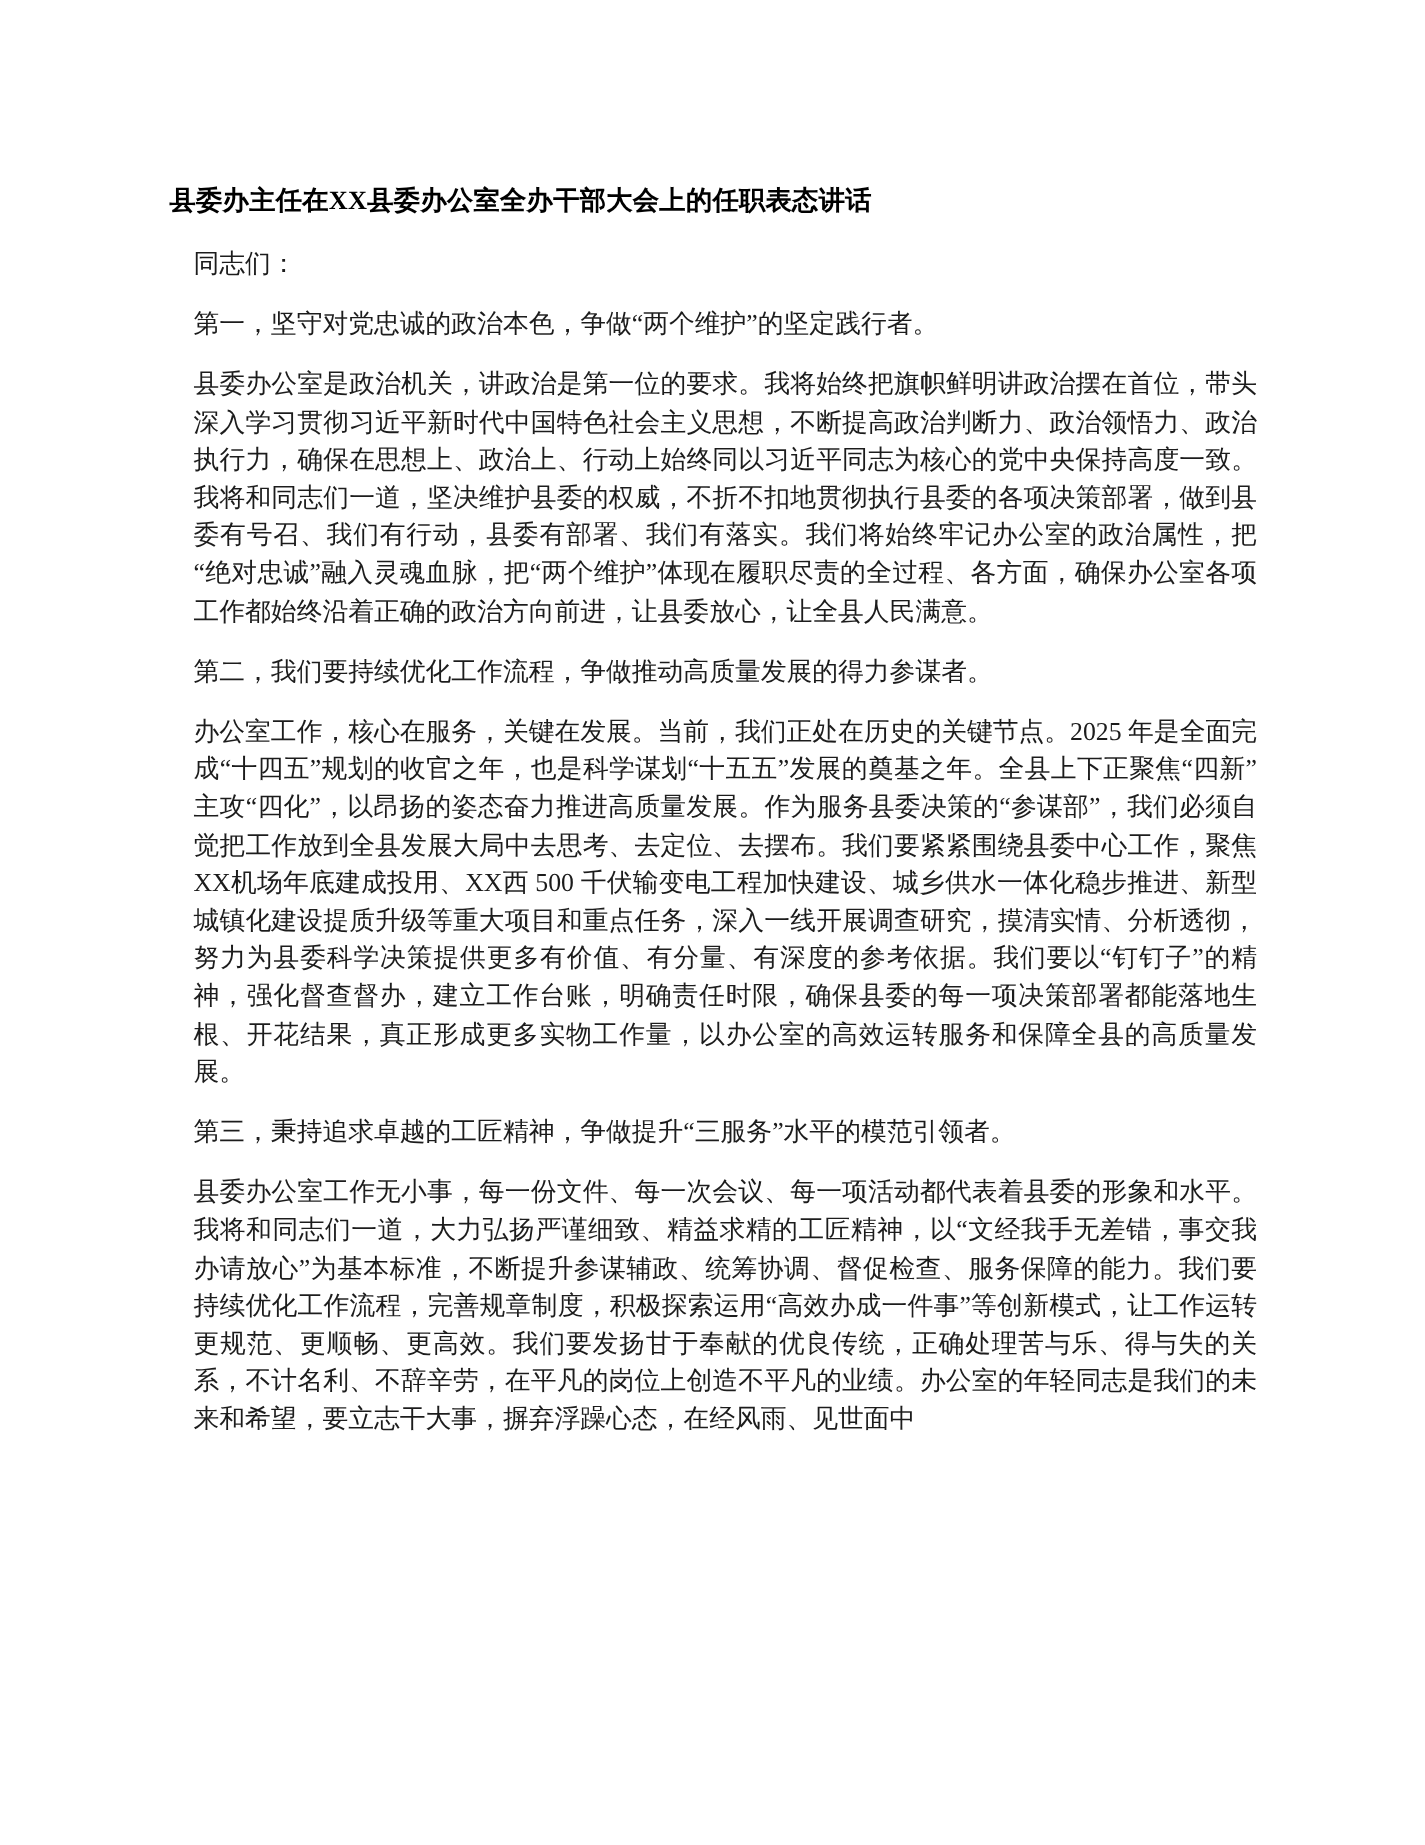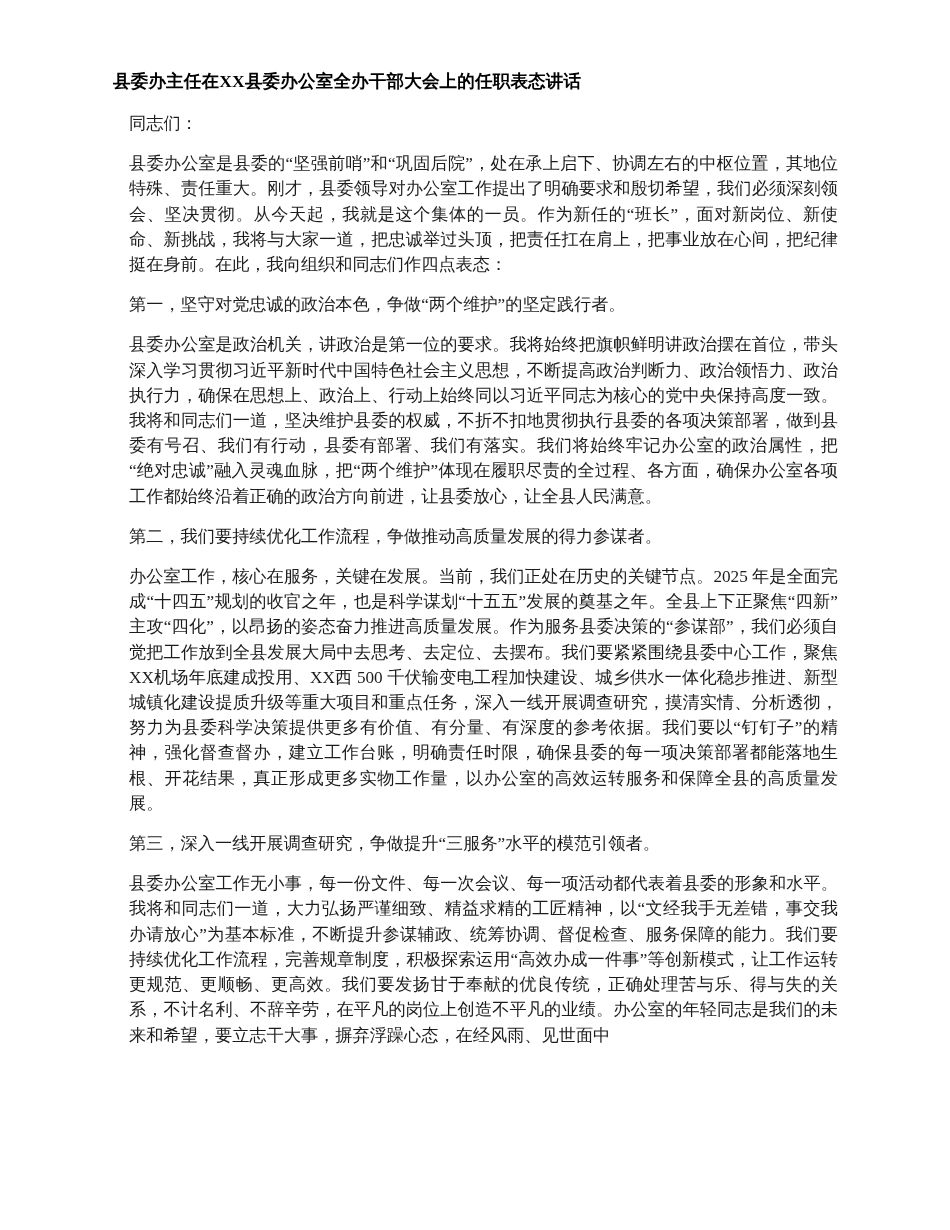--- a/index.html
+++ b/index.html
@@ -14,21 +14,21 @@
     overflow: hidden;
     font-family: "Liberation Serif", "DejaVu Serif", serif;
     color: #1a1a1a;
     -webkit-font-smoothing: antialiased;
   }
 
   .page {
     box-sizing: border-box;
     width: 950px;
     height: 1230px;
-    padding: 68px 112px 0 113px;
+    padding: 120px 112px 0 113px;
     background: #ffffff;
   }
 
   .doc-title {
     font-size: 17.5px;
     font-weight: bold;
     line-height: 26px;
     margin: 0 0 17px 0;
     letter-spacing: 0.2px;
     text-align: left;
@@ -58,22 +58,21 @@
 </style>
 </head>
 <body>
 
 <div class="page">
 
   <h1 class="doc-title">县委办主任在XX县委办公室全办干部大会上的任职表态讲话</h1>
 
   <div id="doc-body">
       <p class="para salutation">同志们：</p>
-      <p class="para body">县委办公室是县委的“坚强前哨”和“巩固后院”，处在承上启下、协调左右的中枢位置，其地位特殊、责任重大。刚才，县委领导对办公室工作提出了明确要求和殷切希望，我们必须深刻领会、坚决贯彻。从今天起，我就是这个集体的一员。作为新任的“班长”，面对新岗位、新使命、新挑战，我将与大家一道，把忠诚举过头顶，把责任扛在肩上，把事业放在心间，把纪律挺在身前。在此，我向组织和同志们作四点表态：</p>
       <p class="para section-head">第一，坚守对党忠诚的政治本色，争做“两个维护”的坚定践行者。</p>
       <p class="para body">县委办公室是政治机关，讲政治是第一位的要求。我将始终把旗帜鲜明讲政治摆在首位，带头深入学习贯彻习近平新时代中国特色社会主义思想，不断提高政治判断力、政治领悟力、政治执行力，确保在思想上、政治上、行动上始终同以习近平同志为核心的党中央保持高度一致。我将和同志们一道，坚决维护县委的权威，不折不扣地贯彻执行县委的各项决策部署，做到县委有号召、我们有行动，县委有部署、我们有落实。我们将始终牢记办公室的政治属性，把“绝对忠诚”融入灵魂血脉，把“两个维护”体现在履职尽责的全过程、各方面，确保办公室各项工作都始终沿着正确的政治方向前进，让县委放心，让全县人民满意。</p>
       <p class="para section-head">第二，我们要持续优化工作流程，争做推动高质量发展的得力参谋者。</p>
       <p class="para body">办公室工作，核心在服务，关键在发展。当前，我们正处在历史的关键节点。2025 年是全面完成“十四五”规划的收官之年，也是科学谋划“十五五”发展的奠基之年。全县上下正聚焦“四新”主攻“四化”，以昂扬的姿态奋力推进高质量发展。作为服务县委决策的“参谋部”，我们必须自觉把工作放到全县发展大局中去思考、去定位、去摆布。我们要紧紧围绕县委中心工作，聚焦XX机场年底建成投用、XX西 500 千伏输变电工程加快建设、城乡供水一体化稳步推进、新型城镇化建设提质升级等重大项目和重点任务，深入一线开展调查研究，摸清实情、分析透彻，努力为县委科学决策提供更多有价值、有分量、有深度的参考依据。我们要以“钉钉子”的精神，强化督查督办，建立工作台账，明确责任时限，确保县委的每一项决策部署都能落地生根、开花结果，真正形成更多实物工作量，以办公室的高效运转服务和保障全县的高质量发展。</p>
-      <p class="para section-head">第三，深入一线开展调查研究，争做提升“三服务”水平的模范引领者。</p>
+      <p class="para section-head">第三，秉持追求卓越的工匠精神，争做提升“三服务”水平的模范引领者。</p>
       <p class="para body">县委办公室工作无小事，每一份文件、每一次会议、每一项活动都代表着县委的形象和水平。我将和同志们一道，大力弘扬严谨细致、精益求精的工匠精神，以“文经我手无差错，事交我办请放心”为基本标准，不断提升参谋辅政、统筹协调、督促检查、服务保障的能力。我们要持续优化工作流程，完善规章制度，积极探索运用“高效办成一件事”等创新模式，让工作运转更规范、更顺畅、更高效。我们要发扬甘于奉献的优良传统，正确处理苦与乐、得与失的关系，不计名利、不辞辛劳，在平凡的岗位上创造不平凡的业绩。办公室的年轻同志是我们的未来和希望，要立志干大事，摒弃浮躁心态，在经风雨、见世面中</p>
     </div>
 
 </div>
 
 </body></html>

